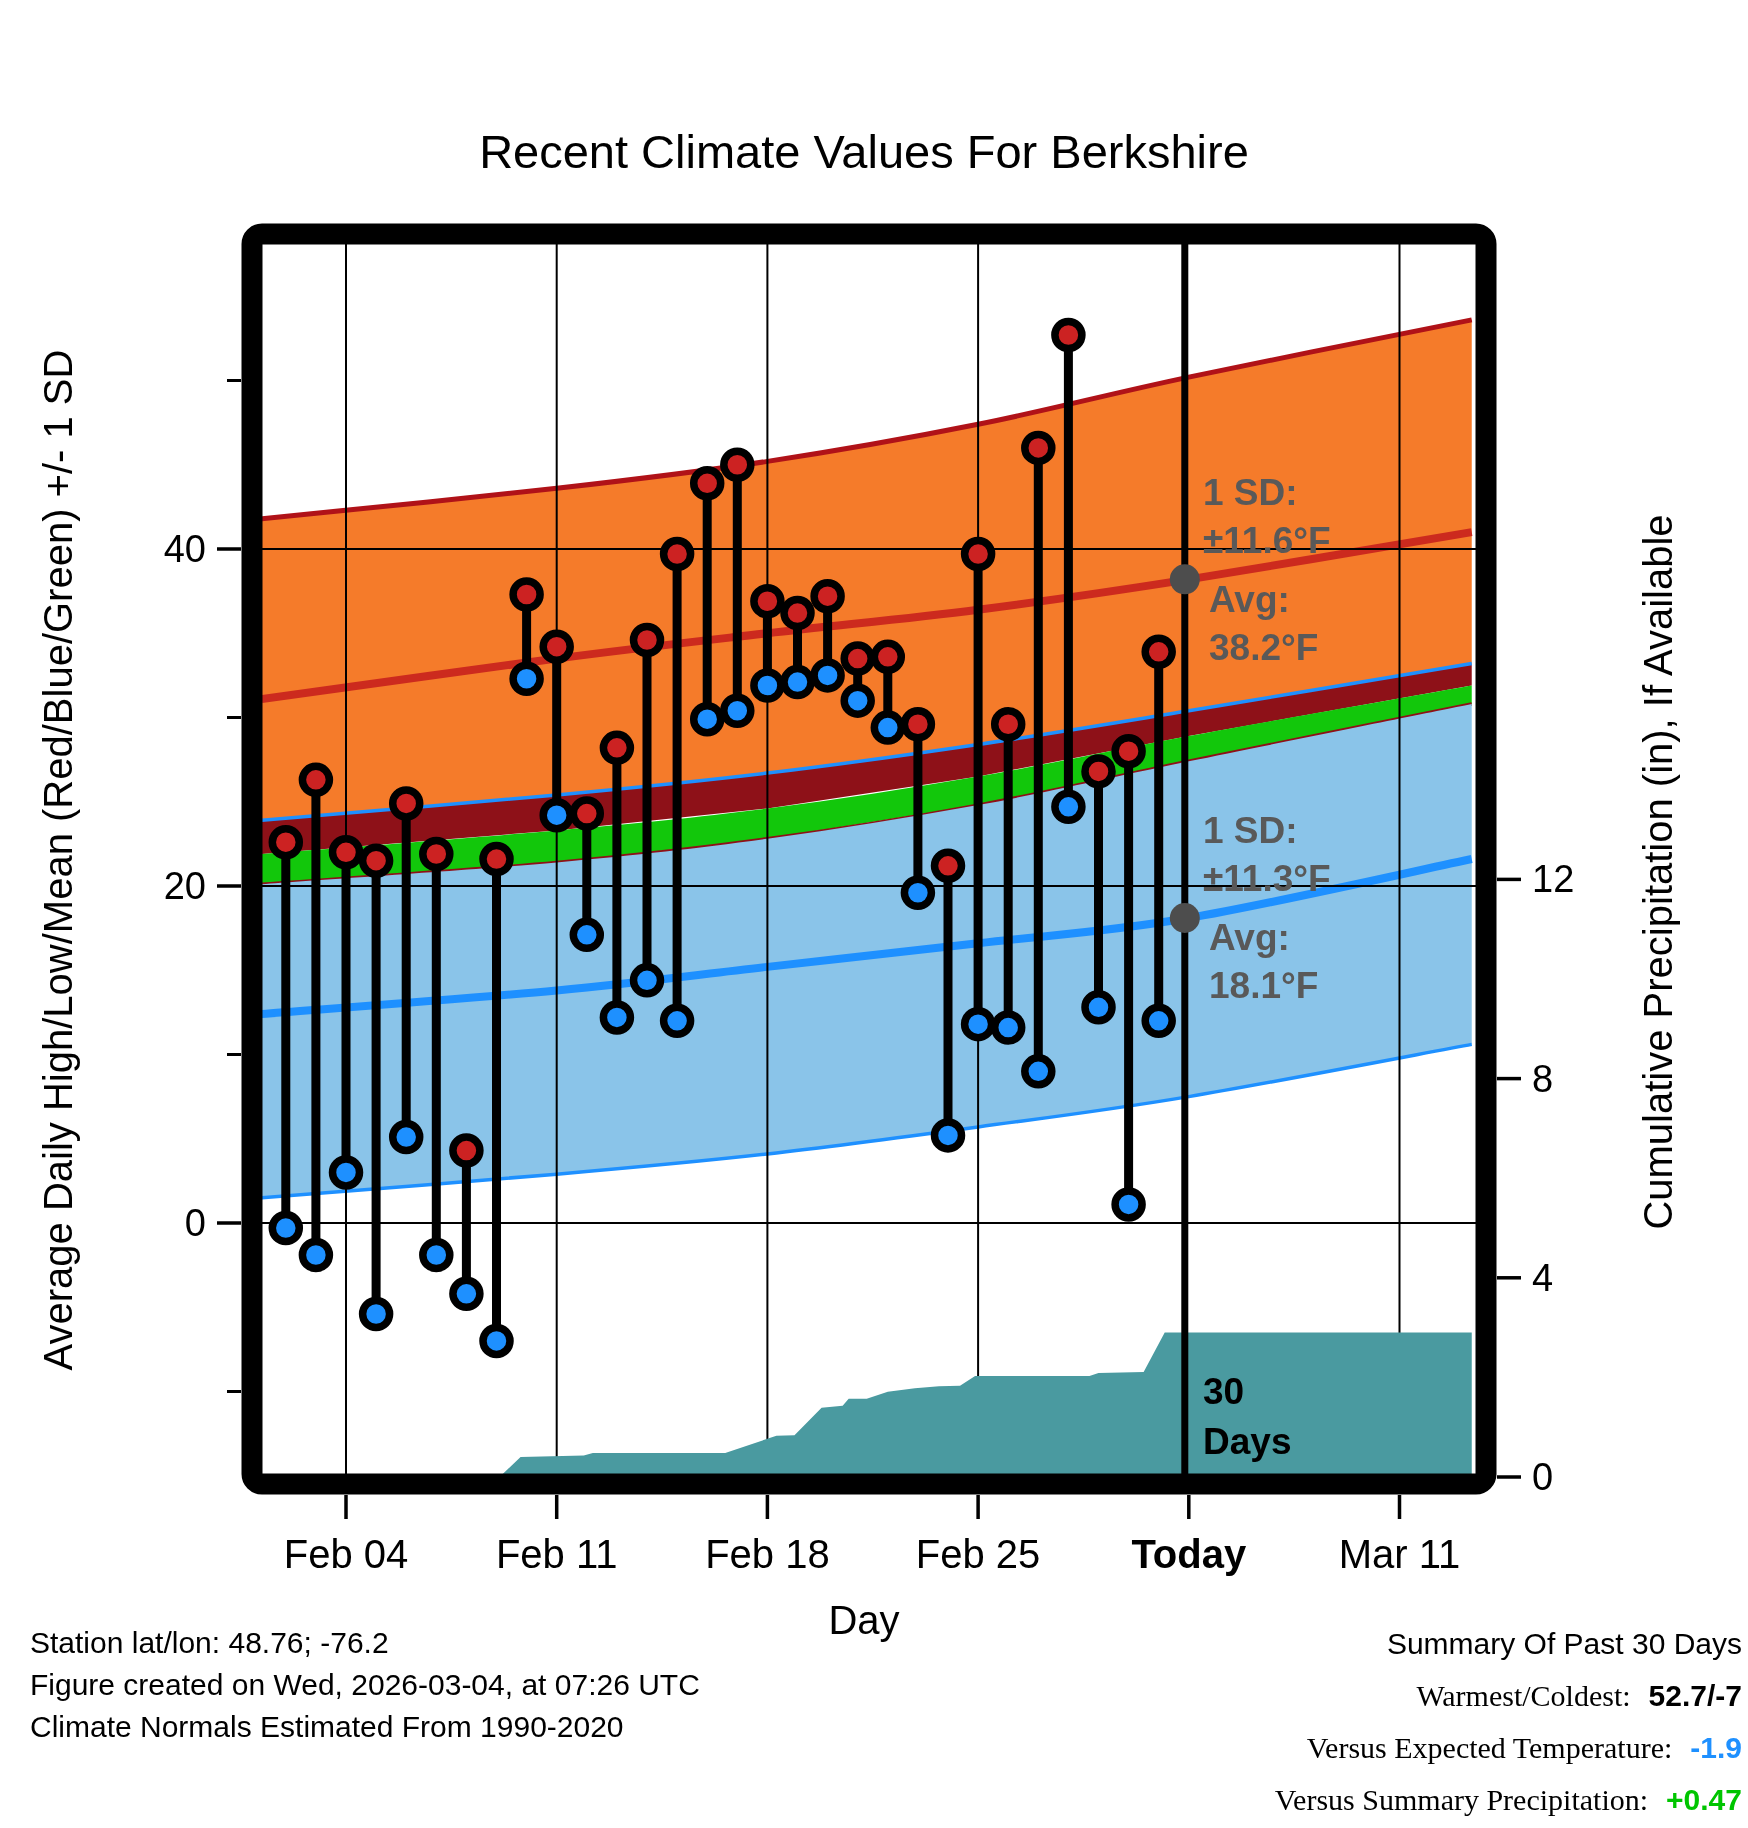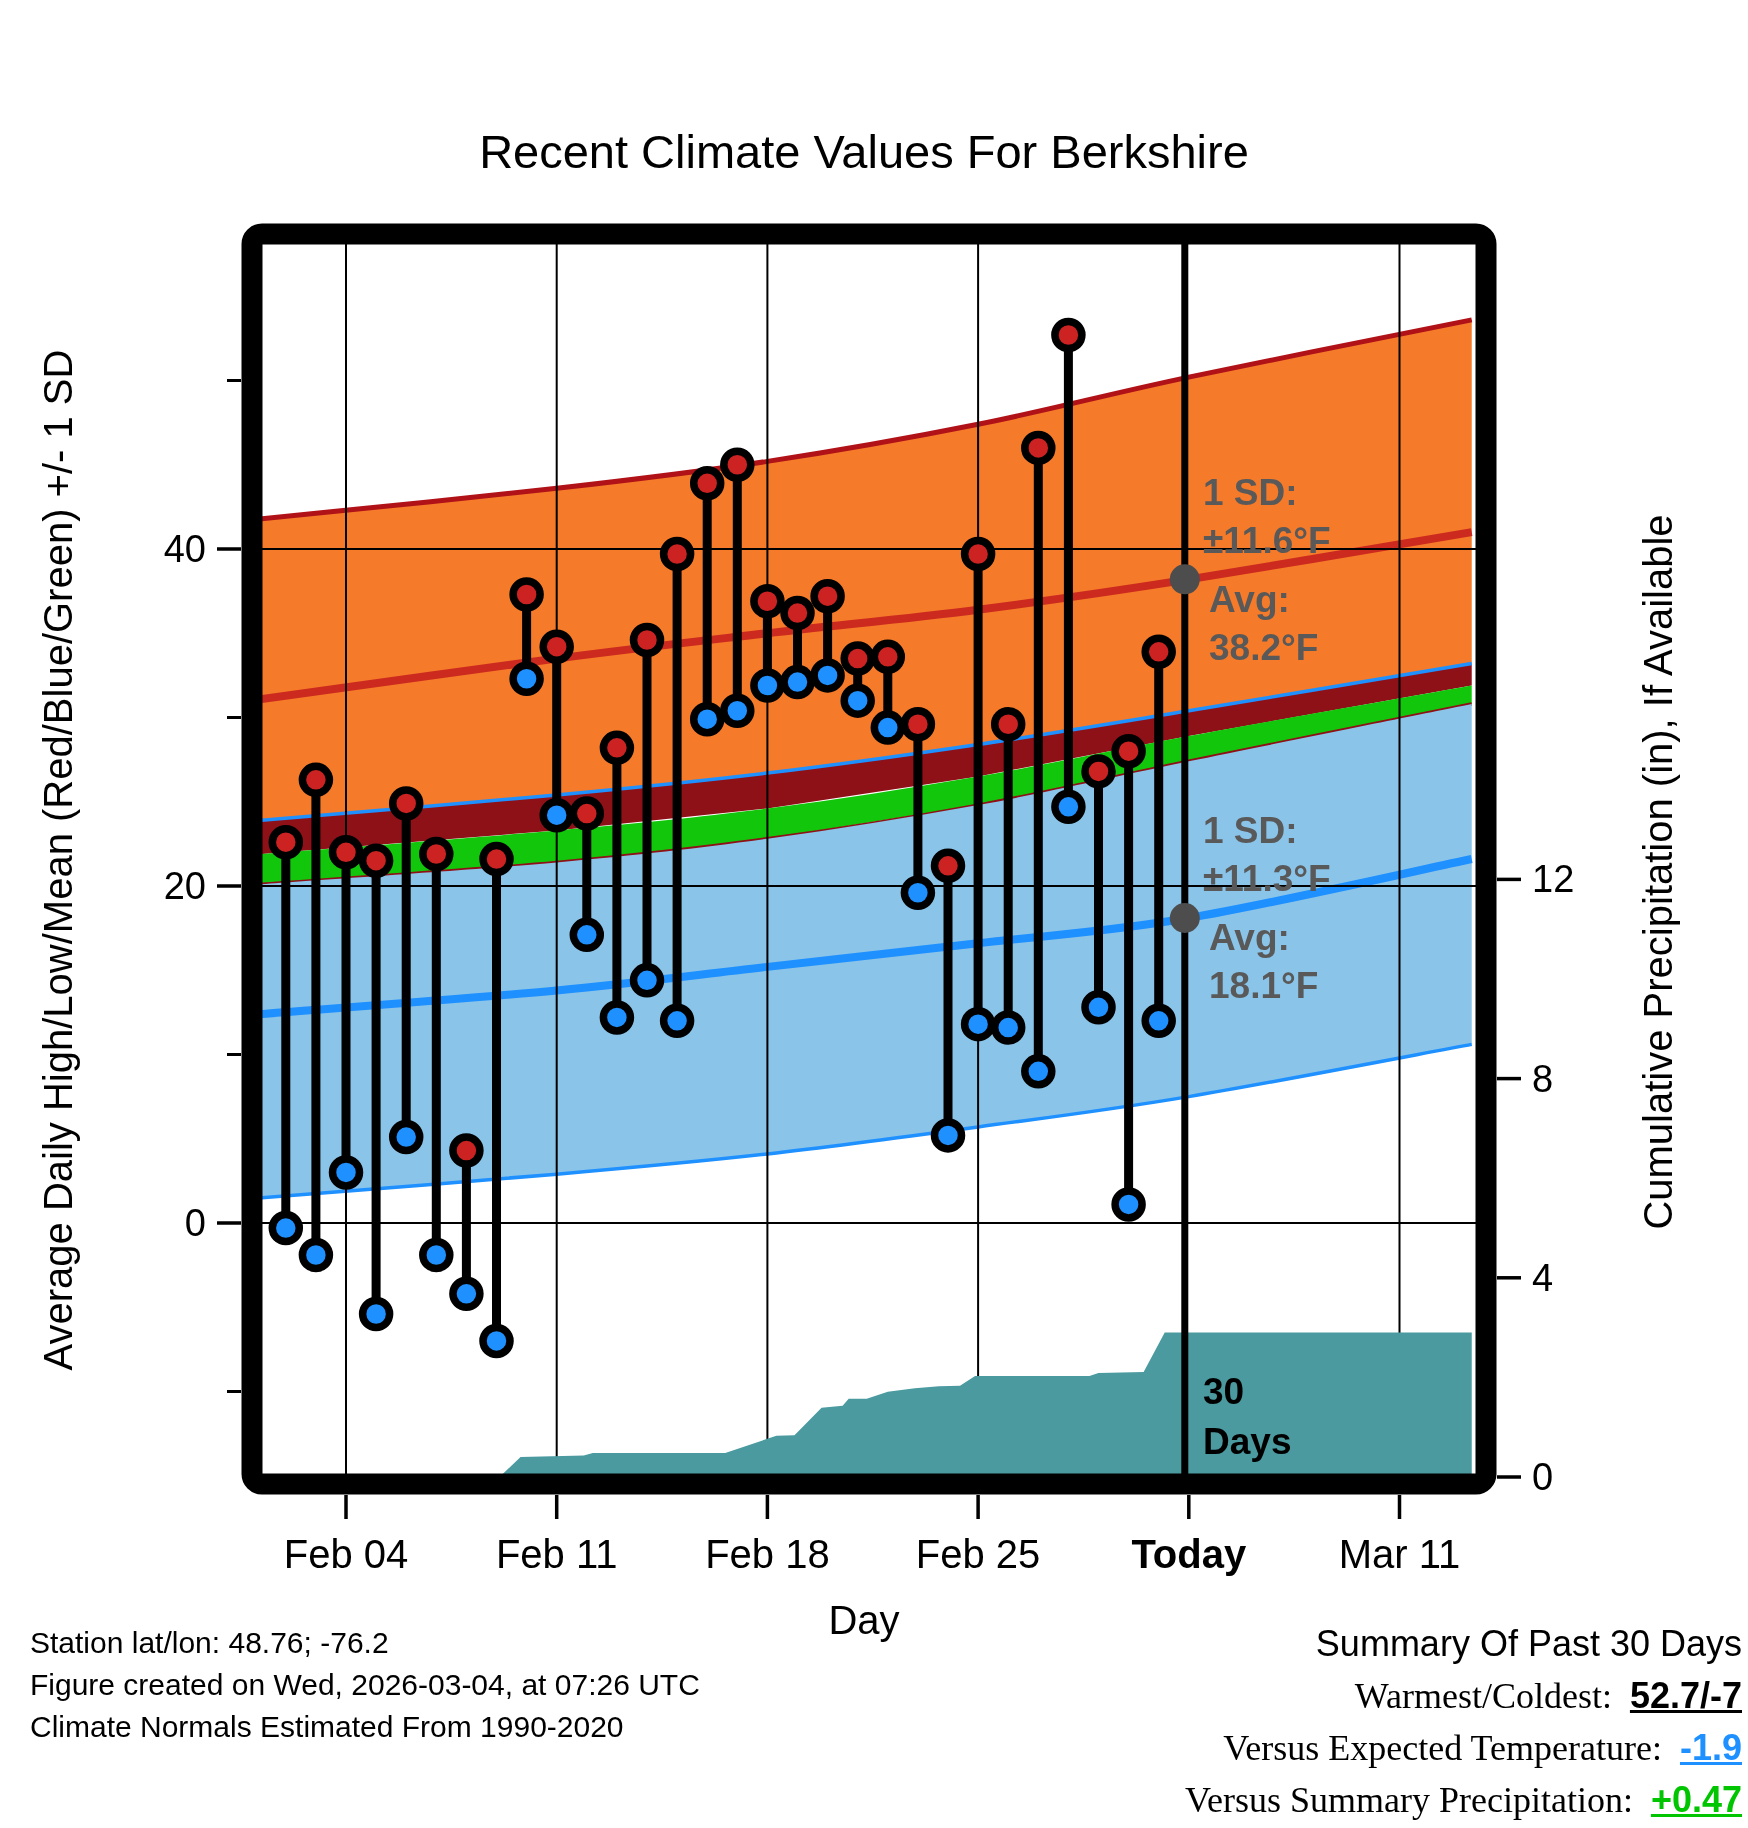--- a/index.html
+++ b/index.html
@@ -5,23 +5,23 @@
   :root{
     --orange:#F57B2A; --maroon:#8E1118; --green:#12C70B; --lblue:#8AC4E9;
     --redline:#CC2A1E; --blueline:#1E90FF; --topedge:#B01218; --teal:#4A9AA0;
     --dotred:#CC2222; --dotblue:#1E90FF; --gray:#595959; --anomblue:#1E90FF; --anomgreen:#00C500;
   }
   html,body{margin:0;padding:0;background:#fff;}
   .page{position:relative;width:1748px;height:1828px;background:#fff;overflow:hidden;
         font-family:"Liberation Sans", sans-serif;}
   svg text{font-family:"Liberation Sans", sans-serif;}
   .footer-left{position:absolute;left:30px;top:1622px;font-size:30px;color:#000;line-height:42px;white-space:nowrap;}
-  .summary{position:absolute;right:6px;top:1618px;text-align:right;font-size:36px;color:#000;line-height:52px;white-space:nowrap;}
+  .summary{position:absolute;right:6px;top:1618px;text-align:right;font-size:30px;color:#000;line-height:52px;white-space:nowrap;}
   .summary .row .lab{margin-right:18px;font-family:Liberation Serif, serif;}
-  .summary .row .val{font-weight:bold;text-decoration:underline;}
+  .summary .row .val{font-weight:bold;}
   .summary .row.r0 .val{color:#000;}
   .summary .row.r1 .val{color:var(--anomblue);}
   .summary .row.r2 .val{color:var(--anomgreen);}
 </style>
 </head>
 <body>
 
 <div class="page">
 
   <svg id="chart" width="1748" height="1828" viewBox="0 0 1748 1828">

